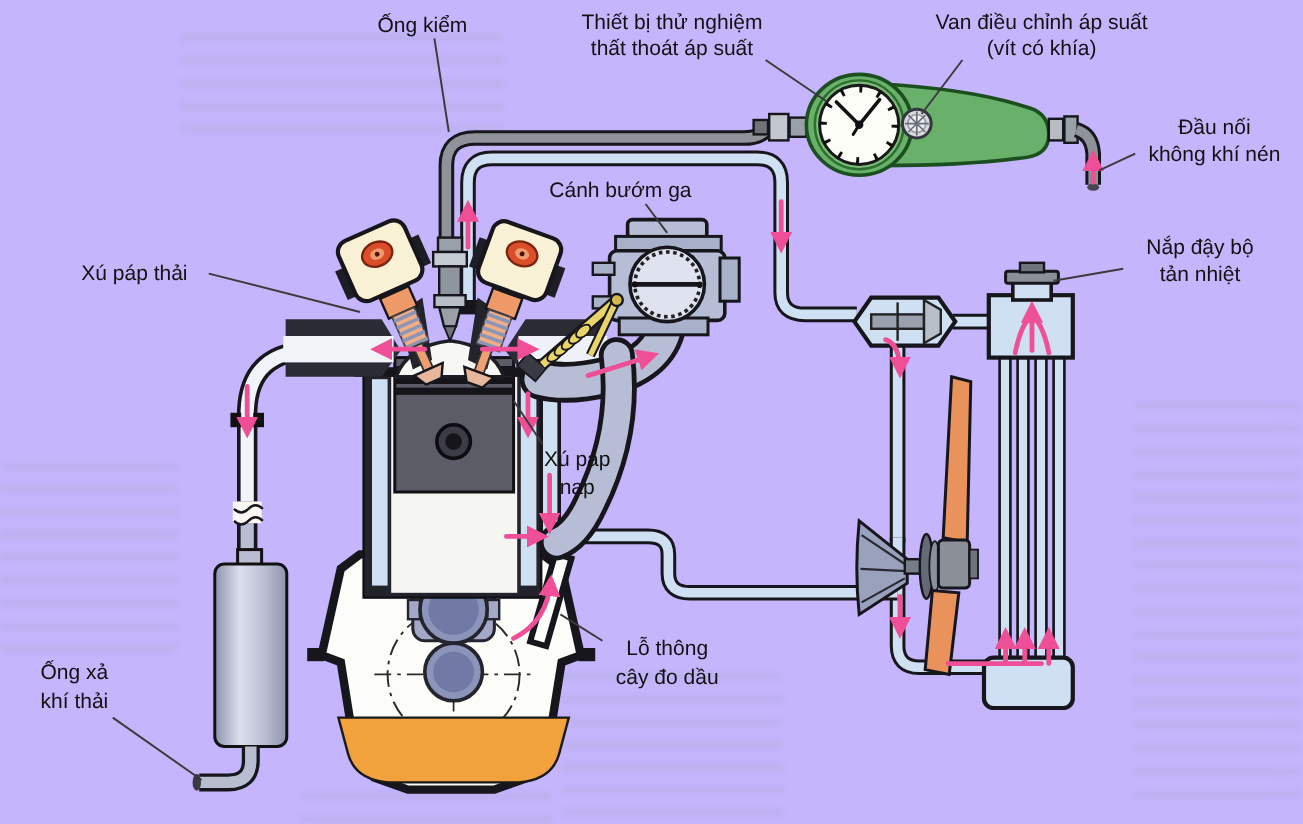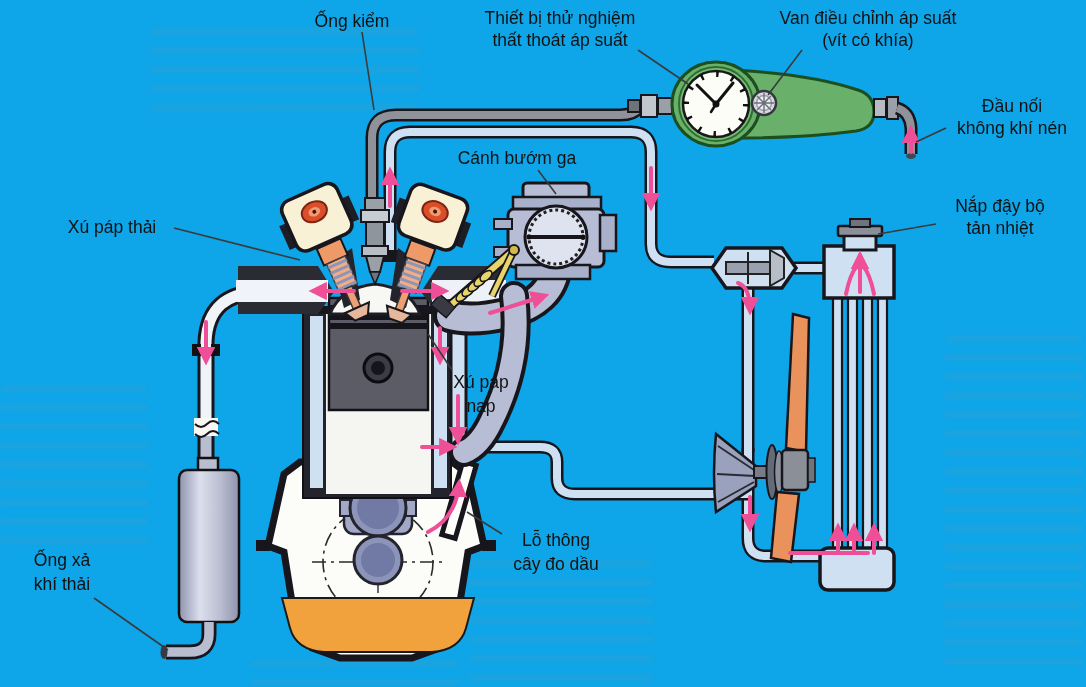--- a/index.html
+++ b/index.html
@@ -1,18 +1,18 @@
 <!DOCTYPE html>
 <html><head>
 <meta charset="utf-8">
 <style>
   html,body{margin:0;padding:0;background:#e8e6e0;}
   .stage{
     position:relative;width:1086px;height:687px;overflow:hidden;
-    background:#0ea5e9;
+    background:#c4b5fd;
     font-family:"Liberation Sans","DejaVu Sans",sans-serif;
   }
   .bleed{
     position:absolute;border-radius:6px;pointer-events:none;
     background:repeating-linear-gradient(180deg, rgba(135,152,145,0.20) 0 7px, rgba(0,0,0,0) 7px 19px);
     filter:blur(1.6px);opacity:.55;
   }
   svg{position:absolute;left:0;top:0;}
   text{font-family:"Liberation Sans","DejaVu Sans",sans-serif;font-size:17.5px;fill:#121212;}
 </style>

